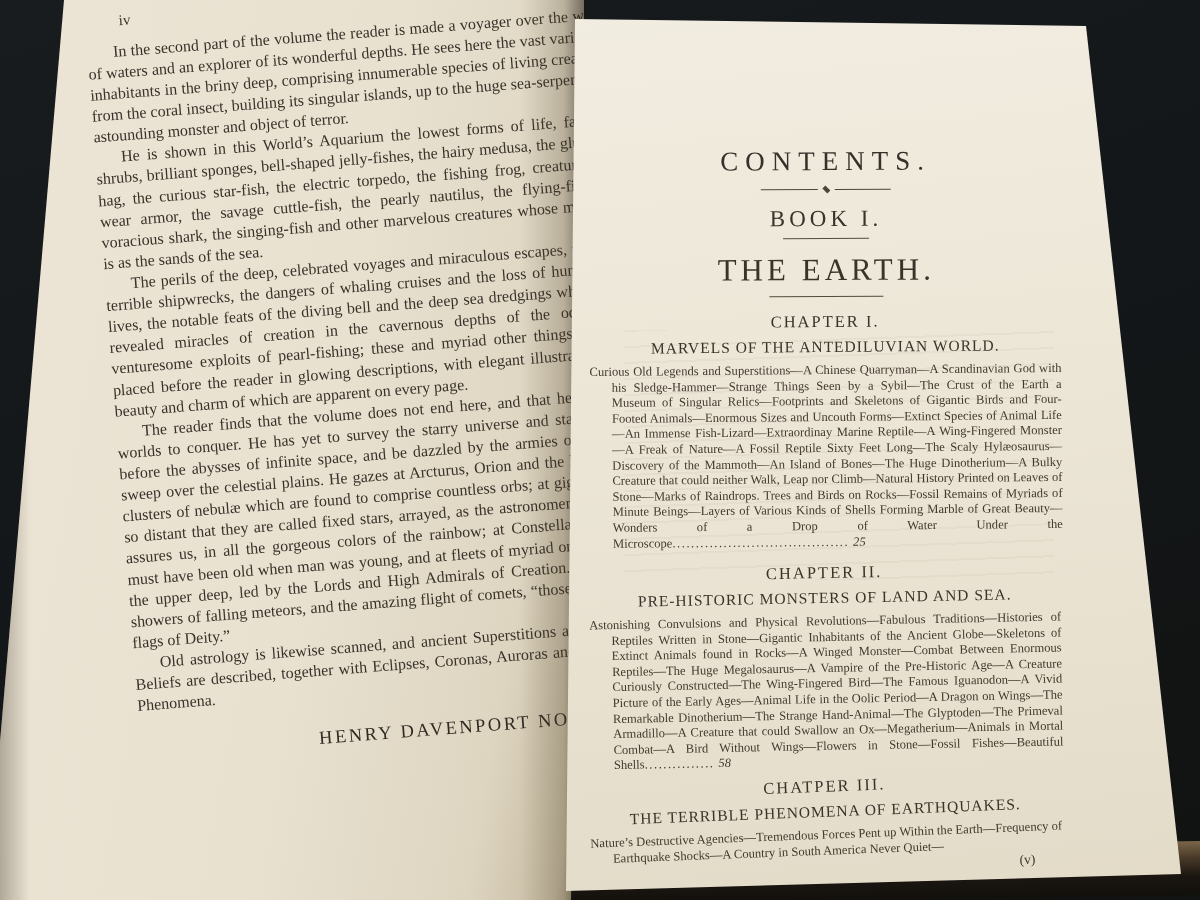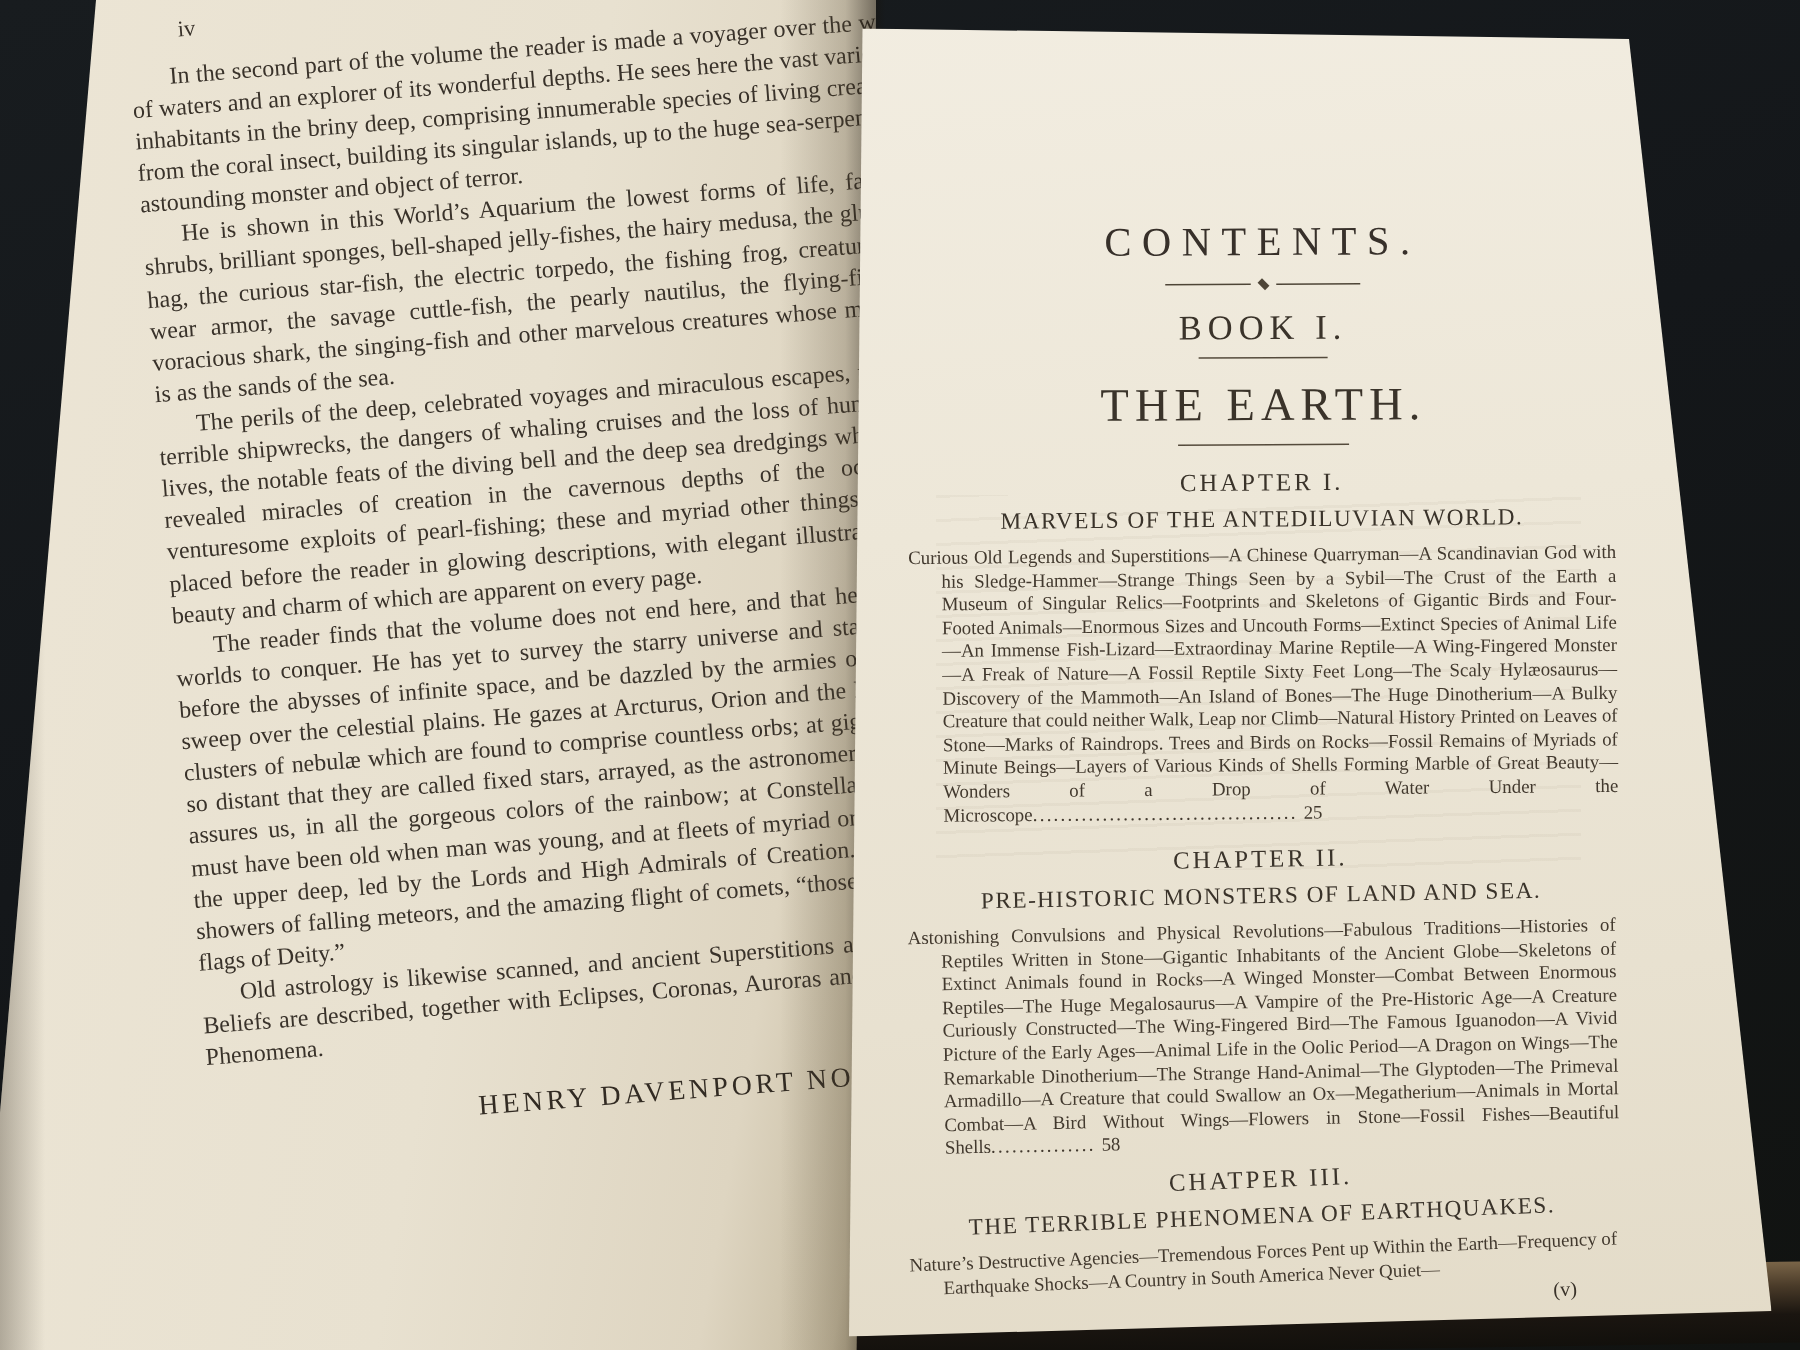--- a/index.html
+++ b/index.html
@@ -29,37 +29,37 @@
   .page-num{margin:0 0 9px 34px;font-size:15px;}
   .left-content p.pre{margin:0;text-indent:26px;}
   .signature{margin-top:24px;text-align:right;padding-right:2px;
     font-size:18.5px;letter-spacing:2.5px;white-space:nowrap;color:#322b23;}
   
   .right-page{position:absolute;left:558px;top:0;width:642px;height:900px;z-index:3;
     clip-path:polygon(17px 19px,528px 26px,623px 874px,8px 891px);
     background:linear-gradient(175deg,#f2ede1 0%,#ede7d8 38%,#e8e1d0 72%,#e3dbc8 100%);}
   .ghost{position:absolute;left:66px;top:330px;width:430px;height:250px;opacity:.55;
     background:repeating-linear-gradient(178deg,rgba(120,105,80,0.10) 0 2px,rgba(120,105,80,0) 2px 16px);}
-  .right-content{position:absolute;left:48px;top:146px;width:472px;color:#3a332a;}
+  .right-content{position:absolute;left:32px;top:146px;width:472px;color:#3a332a;}
   .sec-front{transform:rotate(-0.3deg);}
   .h-contents{font-size:27px;font-weight:normal;letter-spacing:7px;text-align:center;margin:0 0 9px;color:#37302a;}
   .ornament{display:flex;align-items:center;justify-content:center;gap:5px;margin:0 auto 13px;width:130px;}
   .orn-line{flex:1;height:0;border-top:1.6px solid #4e4537;}
   .orn-diamond{width:7px;height:7px;background:#4e4537;transform:rotate(45deg) scaleY(.6);}
   .h-book{font-size:23px;font-weight:normal;letter-spacing:4px;text-align:center;margin:0 0 6px;}
   .rule{border:none;border-top:1.6px solid #554b3c;margin:0 auto 13px;}
   .rule.r1{width:86px;}
   .rule.r2{width:114px;margin-bottom:15px;}
   .h-earth{font-size:31px;font-weight:normal;letter-spacing:4px;text-align:center;margin:0 0 8px;}
   .chapter-heading{font-size:16.5px;font-weight:normal;letter-spacing:2px;text-align:center;margin:13px 0 6px;}
   .chapter-title{font-size:15.5px;font-weight:normal;letter-spacing:1px;text-align:center;margin:0 0 7px;}
   .summary{font-size:12.6px;line-height:15.6px;text-align:justify;
     padding-left:22px;text-indent:-22px;margin:0;color:#42392e;}
   .leader{letter-spacing:1.5px;}
-  .pageno{padding-left:4px;}
+  .pageno{padding-left:4px;font-style:italic;}
   .sec-ch1{transform:rotate(-0.5deg);}
   .sec-ch2{transform:rotate(-1.1deg);}
   .sec-ch3{transform:rotate(-2.2deg);transform-origin:15% 50%;}
   .footer-pagenum{text-align:right;padding-right:28px;font-size:13.5px;margin-top:1px;color:#3a332a;}
 </style>
 </head>
 <body>
 
 <div class="scene">
 

